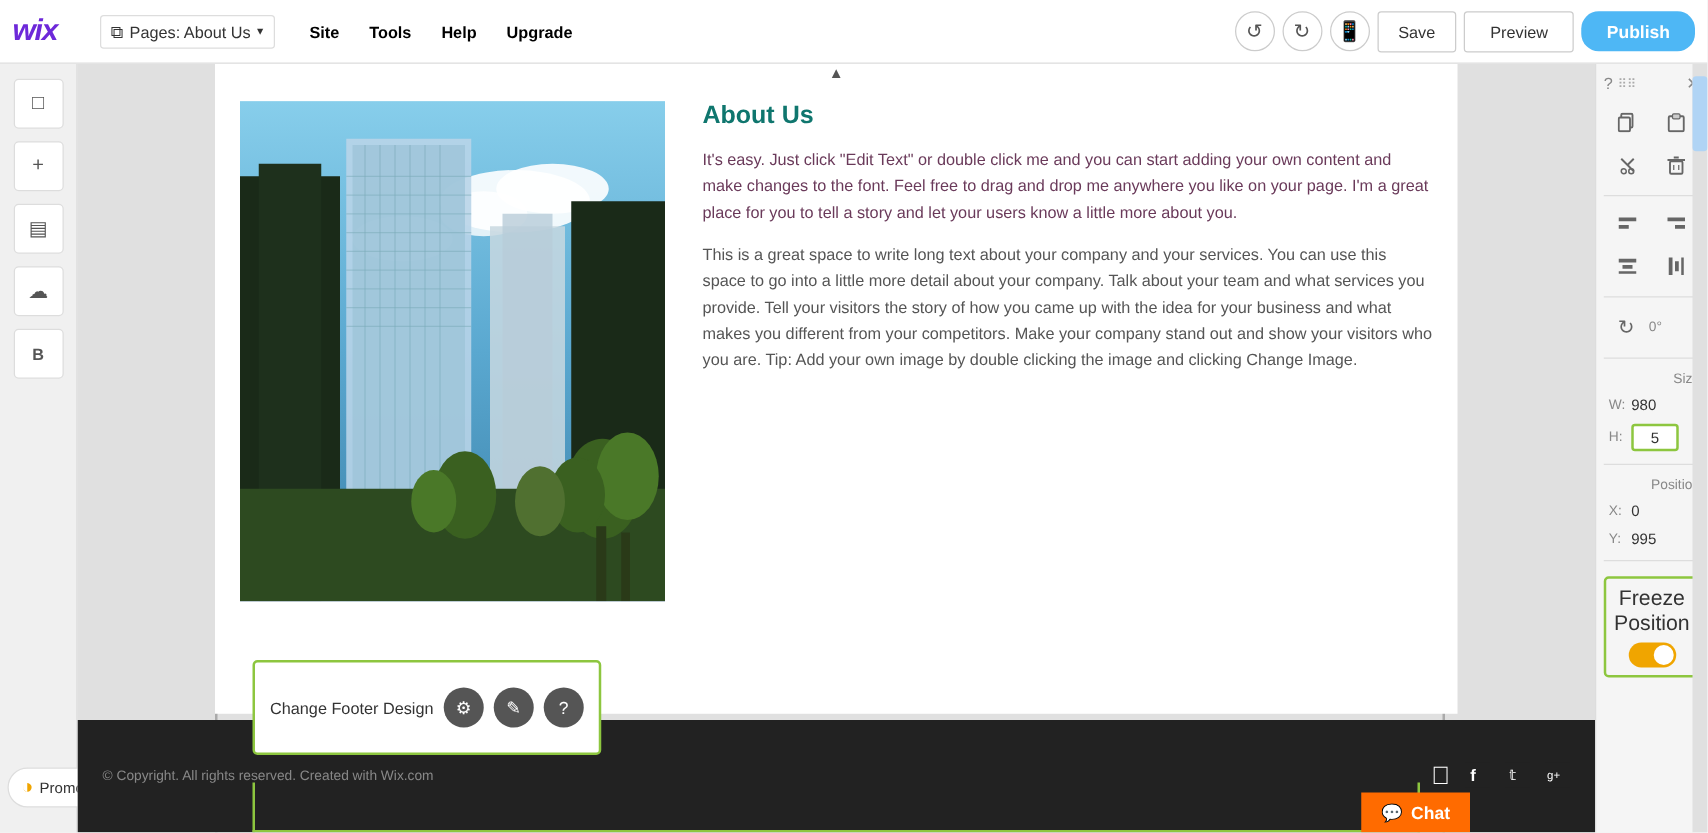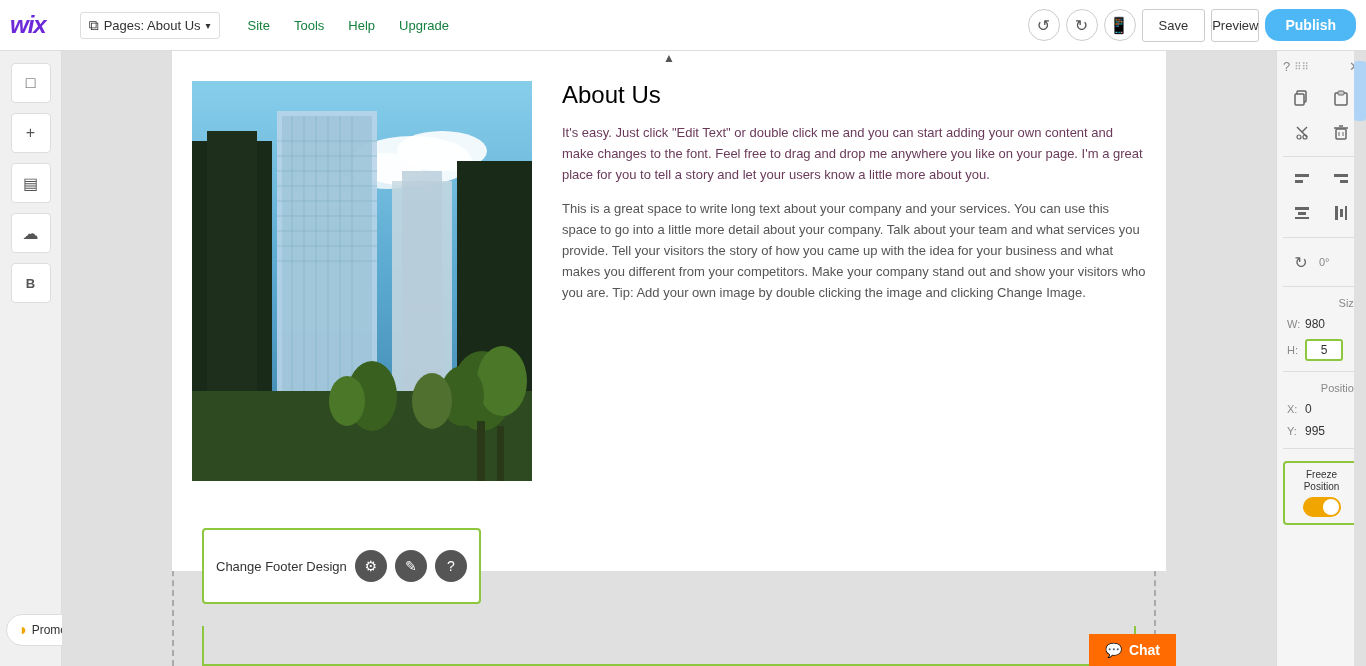--- a/index.html
+++ b/index.html
@@ -38,22 +38,23 @@
     }
     .nav-links {
       display: flex;
       align-items: center;
       gap: 4px;
       margin-left: 10px;
     }
     .nav-links span {
       padding: 6px 10px;
       font-size: 13px;
-      color: #15803d;
-      cursor: pointer;
+      color: #000000;
+      cursor: pointer;
+      font-weight: bold;
     }
     .spacer { flex: 1; }
     .topbar-right {
       display: flex;
       align-items: center;
       gap: 6px;
     }
     .icon-btn-circle {
       width: 32px;
       height: 32px;
@@ -70,21 +71,21 @@
     .btn-save {
       padding: 8px 16px;
       border: 1px solid #ccc;
       border-radius: 3px;
       background: #fff;
       font-size: 13px;
       cursor: pointer;
       color: #333;
     }
     .btn-preview {
-      padding: 8px 0;
+      padding: 8px 20px;
       border: 1px solid #ccc;
       border-radius: 3px;
       background: #fff;
       font-size: 13px;
       cursor: pointer;
       color: #333;
     }
     .btn-publish {
       padding: 8px 20px;
       background: #4eb7f5;
@@ -172,23 +173,23 @@
       width: 340px;
       height: 400px;
       background: linear-gradient(180deg, #87ceeb 0%, #4a90d9 30%, #2c6aa0 60%, #1a4a6e 100%);
       position: relative;
       overflow: hidden;
     }
     #about-text {
       flex: 1;
     }
     #about-text h1 {
-      font-size: 24px;
-      font-weight: normal;
-      color: #000000;
+      font-size: 20px;
+      font-weight: bold;
+      color: #0f766e;
       margin-bottom: 14px;
     }
     #about-subtitle {
       font-size: 15px;
       color: #444;
       margin-bottom: 14px;
       line-height: 1.5;
     }
     #about-para1 {
       font-size: 13px;
@@ -346,21 +347,21 @@
     }
 
     
     #freeze-position-box {
       border: 2px solid #8dc63f;
       border-radius: 4px;
       padding: 6px;
       margin-top: 4px;
     }
     #freeze-label {
-      font-size: 10px;
+      font-size: 17px;
       color: #333;
       text-align: center;
       margin-bottom: 4px;
       line-height: 1.2;
     }
     .toggle-switch {
       width: 38px;
       height: 20px;
       background: #f0a500;
       border-radius: 10px;
@@ -559,20 +560,38 @@
         </div>
 
         <div id="about-text">
           <h1>About Us</h1>
           <p id="about-para1">It's easy. Just click "Edit Text" or double click me and you can start adding your own content and make changes to the font. Feel free to drag and drop me anywhere you like on your page. I'm a great place for you to tell a story and let your users know a little more about you.</p>
           <p id="about-para2">This is a great space to write long text about your company and your services. You can use this space to go into a little more detail about your company. Talk about your team and what services you provide. Tell your visitors the story of how you came up with the idea for your business and what makes you different from your competitors. Make your company stand out and show your visitors who you are. Tip: Add your own image by double clicking the image and clicking Change Image.</p>
         </div>
       </div>
     </div>
 
+    <div id="footer-area">
+      <div id="footer-left">© Copyright. All rights reserved. Created with Wix.com</div>
+      <div id="footer-social">
+        <span style="font-size:20px; cursor:pointer;"></span>
+        <svg width="20" height="20" viewBox="0 0 24 24" style="cursor:pointer;">
+            <rect width="24" height="24" fill="#222"></rect>
+            <text x="5" y="18" font-size="16" fill="white" font-weight="bold">f</text>
+          </svg>
+        <svg width="20" height="20" viewBox="0 0 24 24" style="cursor:pointer;">
+            <rect width="24" height="24" fill="#222"></rect>
+            <text x="4" y="17" font-size="14" fill="white">𝕥</text>
+          </svg>
+        <svg width="20" height="20" viewBox="0 0 24 24" style="cursor:pointer;">
+            <rect width="24" height="24" fill="#222"></rect>
+            <text x="2" y="16" font-size="11" fill="white">g+</text>
+          </svg>
+      </div>
+    </div>
 
     <div id="footer-design-popup">
       <span>Change Footer Design</span>
       <div class="popup-icon-btn">⚙</div>
       <div class="popup-icon-btn">✎</div>
       <div class="popup-icon-btn">?</div>
     </div>
 
     <div id="footer-green-border"></div>
 

